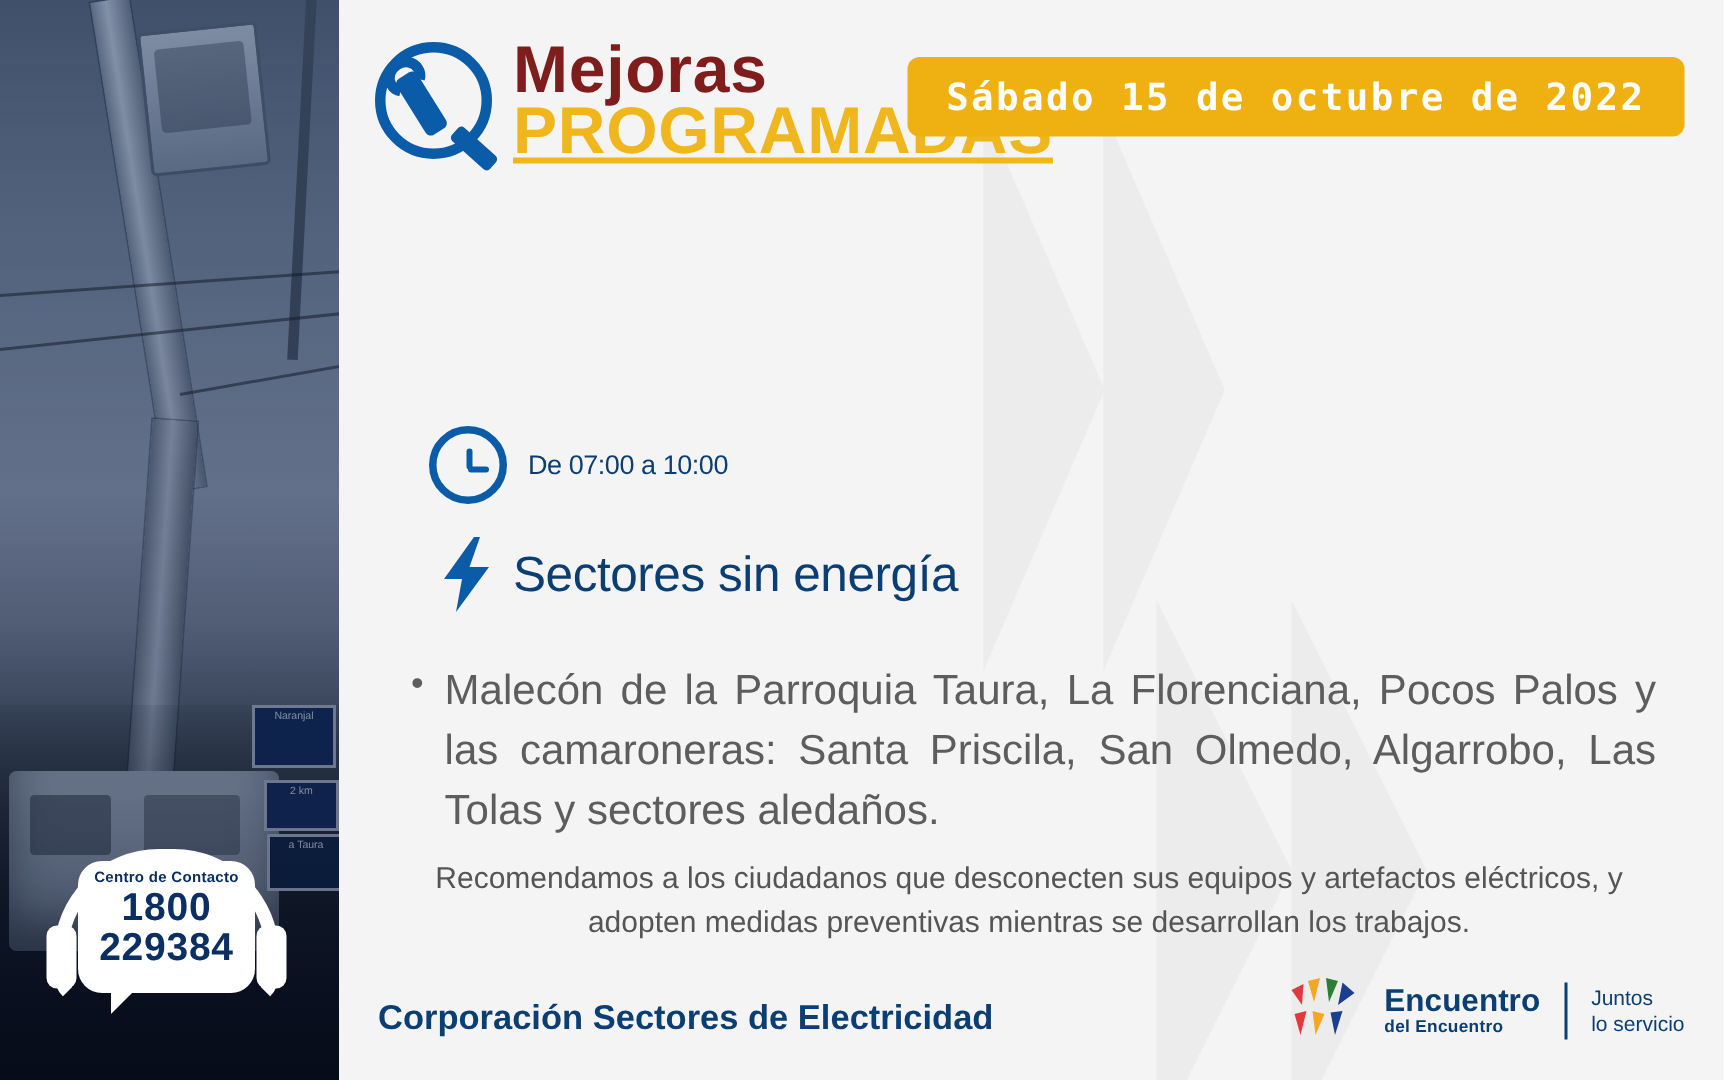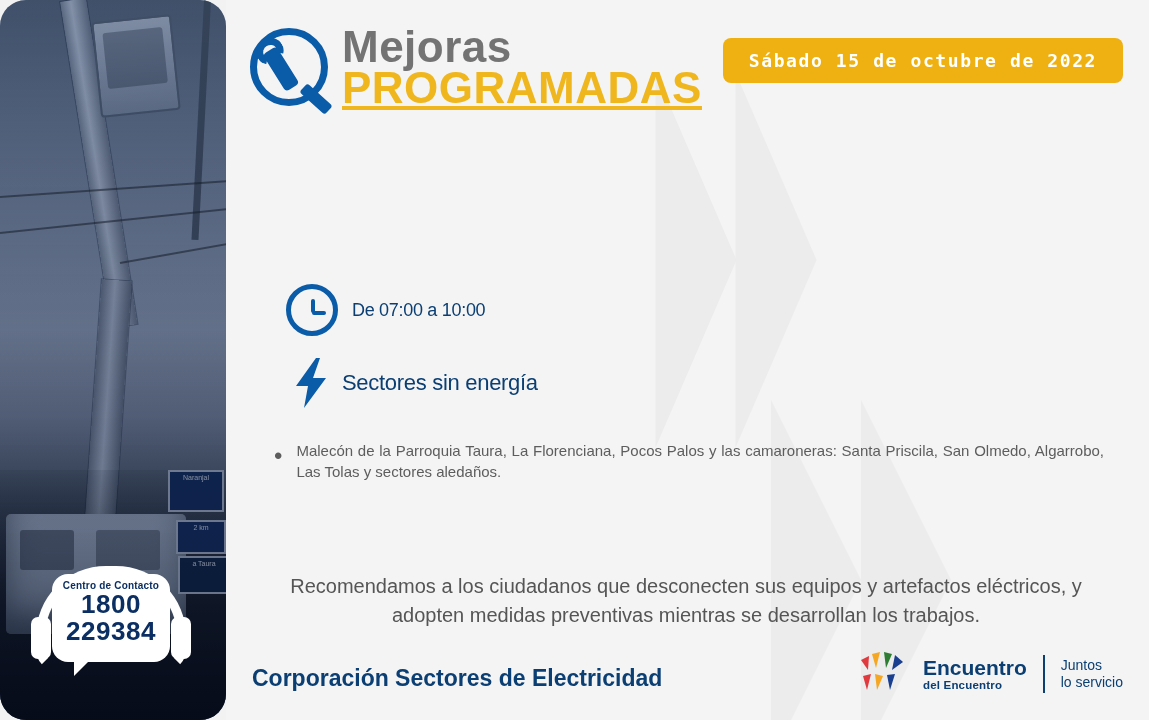--- a/index.html
+++ b/index.html
@@ -27,21 +27,20 @@
     overflow: hidden;
     background: linear-gradient(180deg,
         #6d7f95 0%,
         #8d9db2 18%,
         #a7b4c6 34%,
         #b9c3d2 46%,
         #9aa6b8 58%,
         #5d6c80 70%,
         #2d3b50 84%,
         #16233a 100%);
-    border-radius: 26px;
   }
   .photo-overlay {
     position: absolute; inset: 0;
     background: linear-gradient(180deg, rgba(20,45,90,0.45), rgba(10,25,60,0.55));
     mix-blend-mode: multiply;
   }
   
   .boom {
     position: absolute;
     background: #c9d2dc;
@@ -240,37 +239,37 @@
     width: 28px; height: 26px;
     border: 7px solid #0b5ca8;
     border-radius: 50%;
     border-bottom-color: transparent;
     box-sizing: border-box;
   }
   .title-block { line-height: .94; }
   .title-1 {
     font-size: 44px;
     font-weight: bold;
-    color: #737373;
+    color: #7f1d1d;
     letter-spacing: .5px;
   }
   .title-2 {
     font-size: 44px;
     font-weight: bold;
     color: #efb61d;
     letter-spacing: .5px;
     text-decoration: underline;
   }
   .date-pill {
     position: absolute;
     right: 26px; top: 38px;
     background: #eeb111;
     color: #ffffff;
     font-family: "DejaVu Sans Mono", monospace;
-    font-size: 18px;
+    font-size: 25px;
     font-weight: bold;
     letter-spacing: 1.6px;
     padding: 12px 26px;
     border-radius: 8px;
     white-space: nowrap;
   }
 
   .intro {
     position: absolute;
     left: 40px; top: 150px;
@@ -313,39 +312,39 @@
     position: absolute;
     left: 68px; top: 358px;
     display: flex; align-items: center; gap: 14px;
   }
   .bolt-icon {
     width: 34px; height: 50px;
     position: relative;
   }
   .bolt-icon svg { display:block; }
   .sectors-text {
-    font-size: 22px;
+    font-size: 33px;
     color: #0b3f73;
     letter-spacing: -.3px;
   }
 
   .bullet-row {
     position: absolute;
     left: 48px; top: 440px;
     width: 830px;
     display: flex;
     gap: 14px;
     color: #5d5d5d;
   }
   .bullet-dot {
     font-size: 24px;
     line-height: 1.35;
   }
   .bullet-text {
-    font-size: 15px;
+    font-size: 28px;
     line-height: 1.42;
     text-align: justify;
     flex: 1;
   }
 
   .recommend {
     position: absolute;
     left: 40px; top: 572px;
     width: 840px;
     text-align: center;

